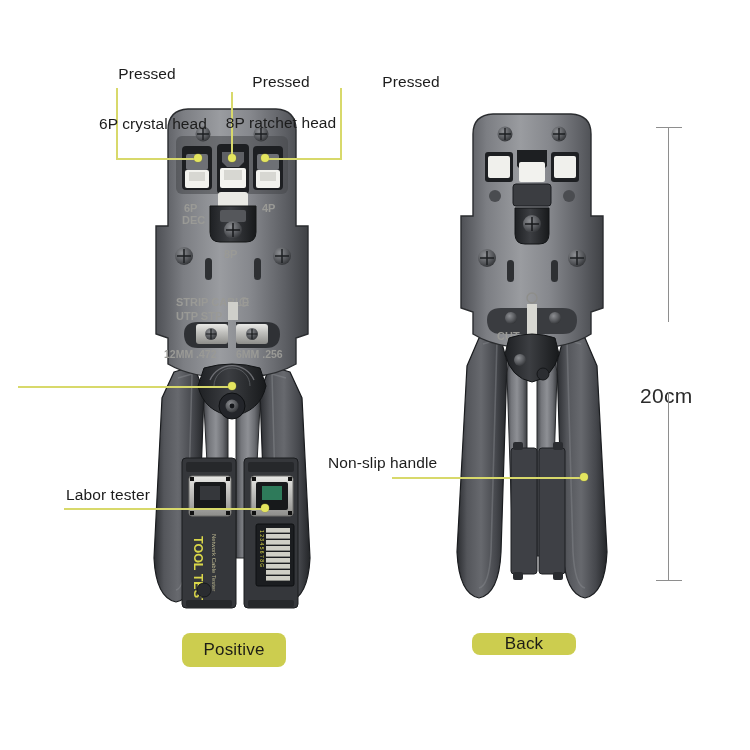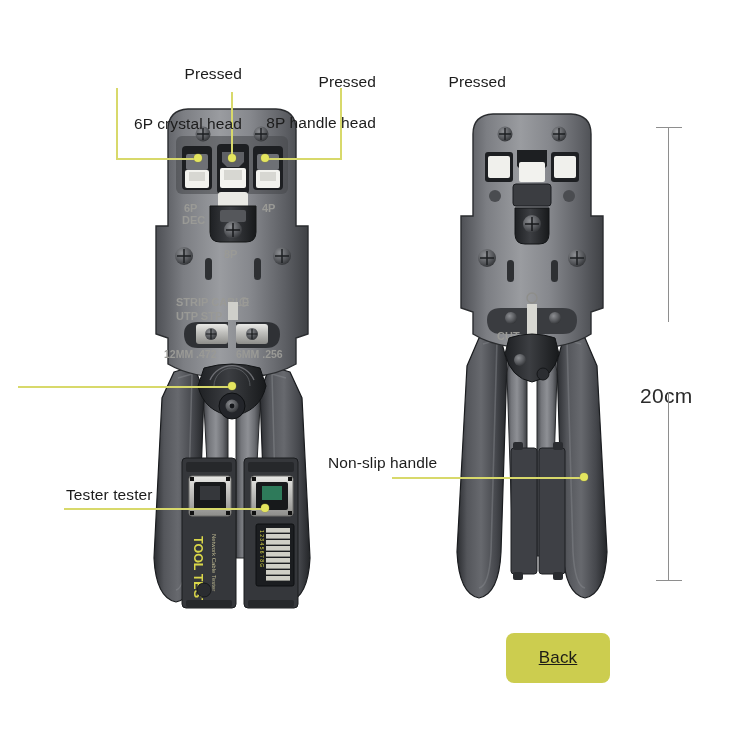--- a/index.html
+++ b/index.html
@@ -12,21 +12,21 @@
     position:relative;
   }
   #stage{position:absolute;left:0;top:0;width:750px;height:750px;}
   .abs{position:absolute;}
 
   
   .ann{
     font-size:15.5px;color:#1c1c1c;line-height:1.32;
     white-space:pre-line;letter-spacing:.1px;
   }
-  .ann-l{text-align:right;}
+  .ann-l{text-align:center;}
 
   
   .lead-v{position:absolute;width:2px;background:#d8d96b;}
   .lead-h{position:absolute;height:2px;background:#d8d96b;}
   .dot{position:absolute;width:8px;height:8px;border-radius:50%;
        background:#e4e55f;box-shadow:0 0 0 .5px rgba(150,150,40,.5);}
 
   
   .dim-line{position:absolute;width:1px;background:#8e8e8e;}
   .dim-cap{position:absolute;height:1px;background:#8e8e8e;}
@@ -318,34 +318,35 @@
   <div class="lead-h" style="left:392px;top:477px;width:194px;"></div>
   <div class="dot" style="left:580px;top:473px;"></div>
 
   <div class="abs ann ann-l" style="left:52px;top:44px;width:190px;">
     <div>Pressed</div>
     <div style="padding-left:12px;margin-top:9px;">6P crystal head</div>
   </div>
 
   <div class="abs ann ann-l" style="left:186px;top:52px;width:190px;">
     <div>Pressed</div>
-    <div style="padding-left:0px;">8P handle head</div>
+    <div style="padding-left:0px;">8P ratchet head</div>
   </div>
 
   <div class="abs ann ann-l" style="left:316px;top:52px;width:190px;">
     <div>Pressed</div>
   </div>
 
 
-  <div class="abs ann" style="left:66px;top:485px;">Tester tester</div>
+  <div class="abs ann" style="left:66px;top:485px;">Labor tester</div>
 
   <div class="abs ann" style="left:328px;top:453px;">Non-slip handle</div>
 
   <div class="dim-cap" style="left:656px;top:127px;width:26px;"></div>
   <div class="dim-line" style="left:668px;top:127px;height:195px;"></div>
   <div class="dim-label" style="left:640px;top:340px;margin-top:44px;">20cm</div>
   <div class="dim-line" style="left:668px;top:392px;height:188px;"></div>
   <div class="dim-cap" style="left:656px;top:580px;width:26px;"></div>
 
-
-  <div class="pill" style="left:506px;top:633px;width:104px;height:50px;text-decoration:underline;">Back</div>
+  <div class="pill" style="left:182px;top:633px;width:104px;height:34px;">Positive</div>
+
+  <div class="pill" style="left:472px;top:633px;width:104px;height:22px;">Back</div>
 
 </div>
 
 </body></html>

